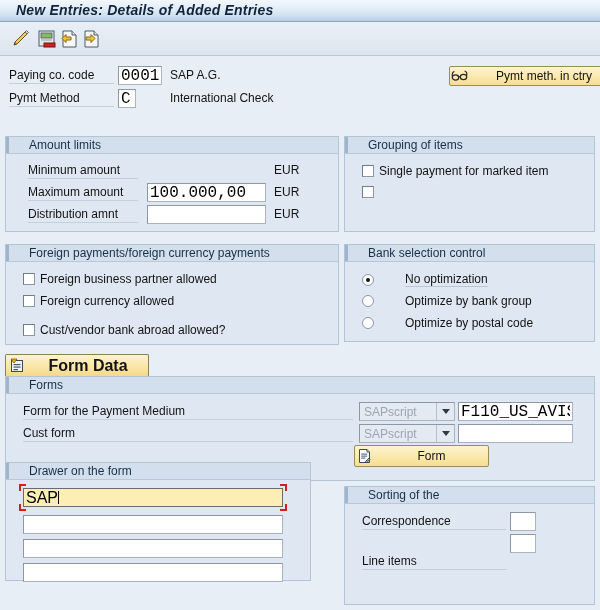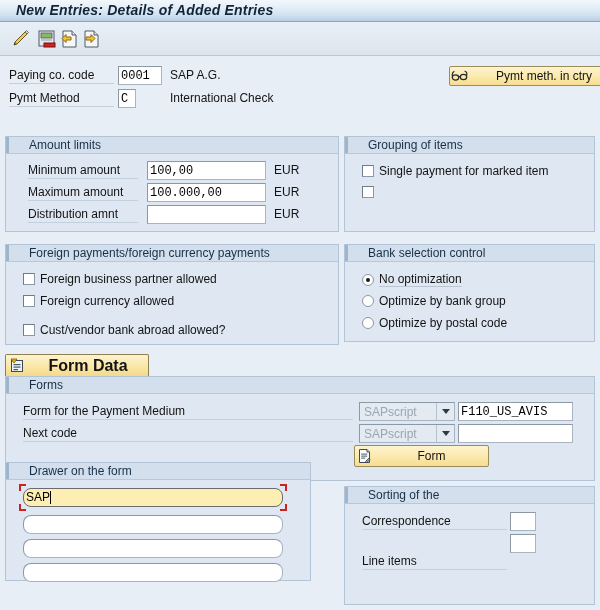--- a/index.html
+++ b/index.html
@@ -41,25 +41,25 @@
     position:absolute;font-size:12px;color:#131313;white-space:nowrap;
     border-bottom:1px solid #c3cfdb;padding-bottom:1px;
   }
   .txt{position:absolute;font-size:12px;color:#131313;white-space:nowrap;}
 
   .inp{
     position:absolute;box-sizing:border-box;
     background:#ffffff;
     border:1px solid #a9b4c0;
     border-top-color:#8d98a5;border-left-color:#8d98a5;
-    font-family:"Liberation Mono", monospace;font-size:12px;color:#000;
+    font-family:"Liberation Mono", monospace;font-size:16px;color:#000;
     padding:0 2px;line-height:17px;height:19px;
     outline:none;
   }
-  .inp.sans{font-family:"Liberation Sans", sans-serif;border-radius:8px;}
+  .inp.sans{font-family:"Liberation Sans", sans-serif;}
 
   
   .btn{
     position:absolute;box-sizing:border-box;
     background:linear-gradient(to bottom,#fdf3cf 0%,#fbe9ae 52%,#f6dd8f 100%);
     border:1px solid #9a8c5c;
     border-radius:2px;
     font-size:12px;color:#131313;
     display:flex;align-items:center;
     cursor:default;overflow:hidden;
@@ -97,21 +97,21 @@
 
   .rbrow{position:absolute;display:flex;align-items:center;white-space:nowrap;cursor:default;}
   .rb{
     width:12px;height:12px;border-radius:50%;box-sizing:border-box;
     background:#fff;border:1px solid #8d98a5;
     flex:0 0 12px;margin-right:5px;position:relative;
   }
   .rb.on:after{
     content:"";position:absolute;left:3px;top:3px;width:4px;height:4px;border-radius:50%;background:#1a1a1a;
   }
-  .rbrow .rbl{font-size:12px;color:#131313;}
+  .rbrow .rbl{font-size:12px;color:#131313;margin-left:26px;}
   .rbrow.sel .rbl{border-bottom:1px solid #b9c5d2;padding-bottom:0px;}
 
   
   .tab{
     position:absolute;box-sizing:border-box;
     background:linear-gradient(to bottom,#fdf3cf 0%,#fae6a6 55%,#f4d98a 100%);
     border:1px solid #8f8054;border-bottom:none;
     border-radius:2px 2px 0 0;
     display:flex;align-items:center;cursor:default;
   }
@@ -216,21 +216,20 @@
       <span class="bl">Pymt meth. in ctry</span>
     </div>
   </div>
 
   <div class="grp" style="left:5px;top:136px;width:334px;height:96px">
     <div class="gh">
       <div class="ghl">Amount limits</div>
     </div>
 
     <div class="lbl" style="left:22px;top:26px;width:110px">Minimum amount</div>
-    <input class="inp" style="left: 141px; top: 24px; width: 119px;" readonly="" value="100,00">
     <div class="txt" style="left:268px;top:26px">EUR</div>
 
     <div class="lbl" style="left:22px;top:48px;width:110px">Maximum amount</div>
     <input class="inp" style="left: 141px; top: 46px; width: 119px;" readonly="" value="100.000,00">
     <div class="txt" style="left:268px;top:48px">EUR</div>
 
     <div class="lbl" style="left:22px;top:70px;width:110px">Distribution amnt</div>
     <input class="inp" style="left: 141px; top: 68px; width: 119px;" readonly="" value="">
     <div class="txt" style="left:268px;top:70px">EUR</div>
   </div>
@@ -308,21 +307,21 @@
 
     <div class="lbl" style="left:17px;top:27px;width:330px">Form for the Payment Medium</div>
     <div class="dd" style="left:353px;top:25px;width:96px">
       <span class="ddt">SAPscript</span>
       <span class="ddb">
           <i class="arrow-dn"></i>
         </span>
     </div>
     <input class="inp" style="left: 452px; top: 25px; width: 115px;" readonly="" value="F110_US_AVIS">
 
-    <div class="lbl" style="left:17px;top:49px;width:330px">Next code</div>
+    <div class="lbl" style="left:17px;top:49px;width:330px">Cust form</div>
     <div class="dd" style="left:353px;top:47px;width:96px">
       <span class="ddt">SAPscript</span>
       <span class="ddb">
           <i class="arrow-dn"></i>
         </span>
     </div>
     <input class="inp" style="left: 452px; top: 47px; width: 115px;" readonly="" value="">
 
     <div class="btn" style="left:348px;top:68px;width:135px;height:22px">
       <span class="bico">

